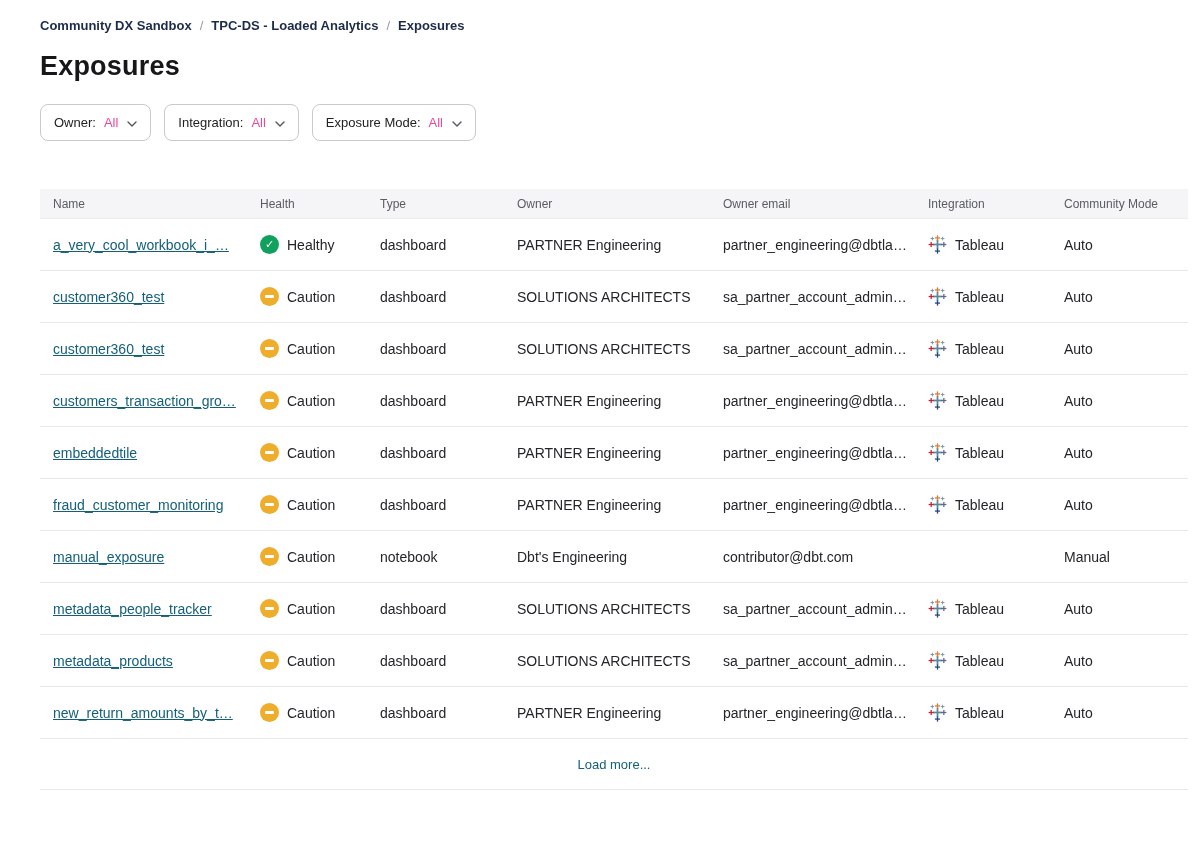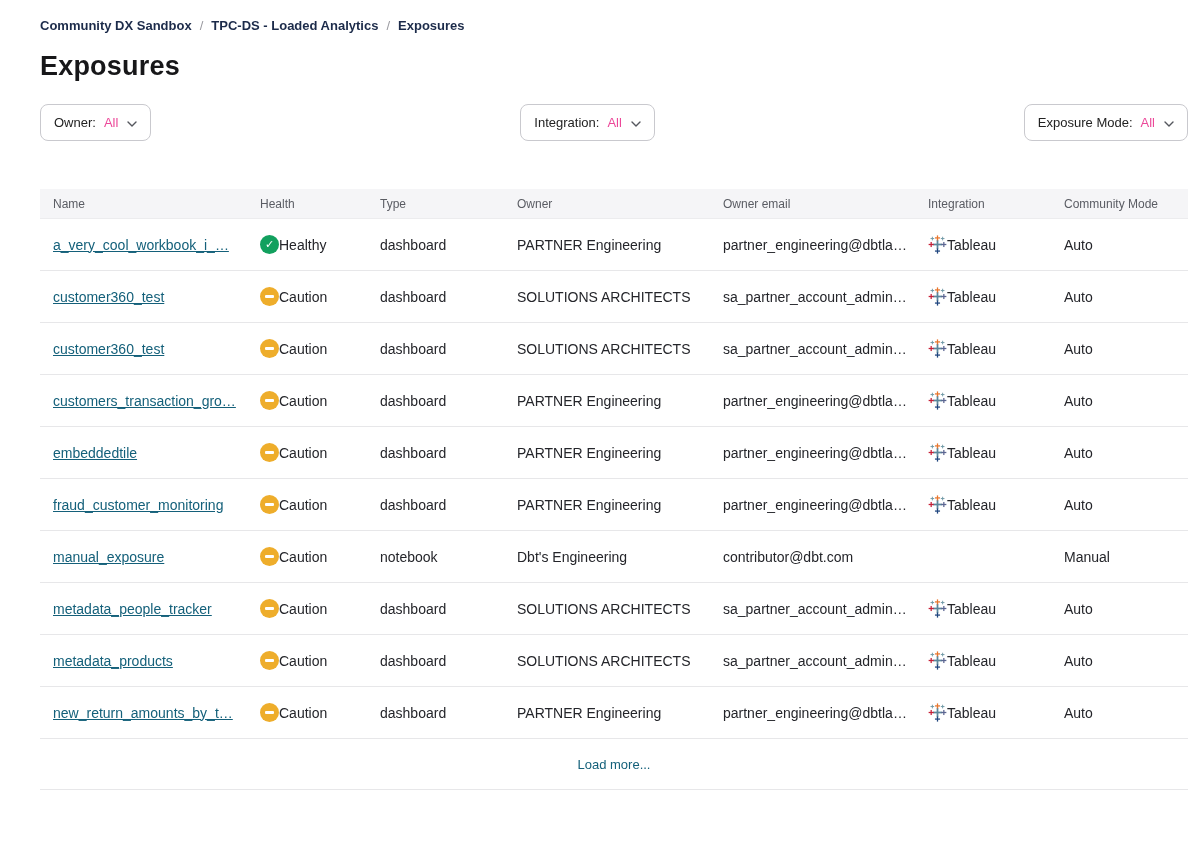--- a/index.html
+++ b/index.html
@@ -19,36 +19,36 @@
   
   .breadcrumb{display:flex;gap:8px;font-size:13px;font-weight:600;color:var(--navy);margin-bottom:18px;}
   .breadcrumb .sep{color:#9a9aa0;font-weight:400;}
   .breadcrumb .crumb{cursor:pointer;}
   .breadcrumb .crumb.current{font-weight:700;}
 
   
   h1.page-title{font-size:27px;font-weight:700;color:#171719;letter-spacing:.2px;margin-bottom:22px;}
 
   
-  .filters{display:flex;margin-bottom:15px;justify-content:space-between;}
+  .filters{display:flex;gap:13px;margin-bottom:15px;}
   .filter-btn{display:inline-flex;align-items:center;gap:6px;height:37px;padding:0 13px;background:#fff;
     border:1px solid #c9c9ce;border-radius:8px;font-size:13px;color:#222;cursor:pointer;font-family:inherit;}
   .filter-btn .flabel{color:#222;}
   .filter-btn .fvalue{color:#ec4899;margin-left:2px;}
   .filter-btn svg{margin-left:3px;}
 
   
   .table{width:1148px;}
   .tr{display:grid;grid-template-columns:207px 120px 137px 206px 205px 136px 1fr;align-items:center;}
   .thead .tr{height:30px;background:#f5f5f7;border-bottom:1px solid #ececee;margin-top:48px;}
   .thead .th{font-size:12px;color:var(--muted);padding-left:13px;font-weight:400;}
   .tbody .tr{height:52px;border-bottom:1px solid var(--border);font-size:14px;}
   .td{padding-left:13px;white-space:nowrap;overflow:hidden;}
   .td a.name-link{color:var(--link);text-decoration:underline;font-weight:500;cursor:pointer;}
-  .cell-flex{display:flex;align-items:center;}
+  .cell-flex{display:flex;align-items:center;gap:8px;}
 
   .health-icon{width:19px;height:19px;border-radius:50%;display:inline-flex;align-items:center;justify-content:center;flex:0 0 auto;position:relative;}
   .health-icon.healthy{background:var(--healthy);}
   .health-icon.caution{background:var(--caution);}
   .health-icon.healthy::before{content:"✓";color:#fff;font-size:11px;font-weight:700;line-height:1;}
   .health-icon.caution::before{content:"";width:9px;height:2.4px;border-radius:1px;background:#fff;display:block;}
 
   .tableau-icon{display:inline-flex;flex:0 0 auto;}
 
   

